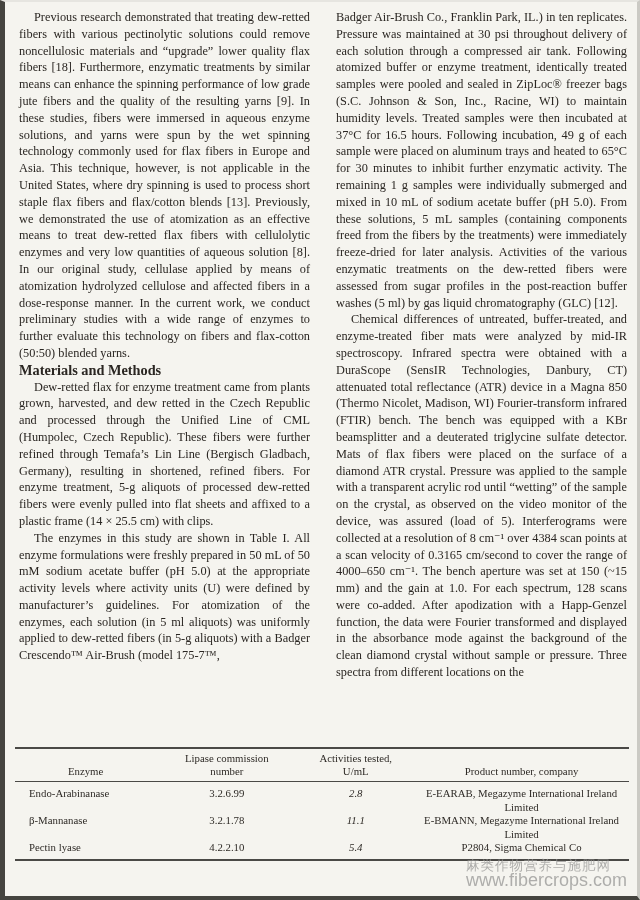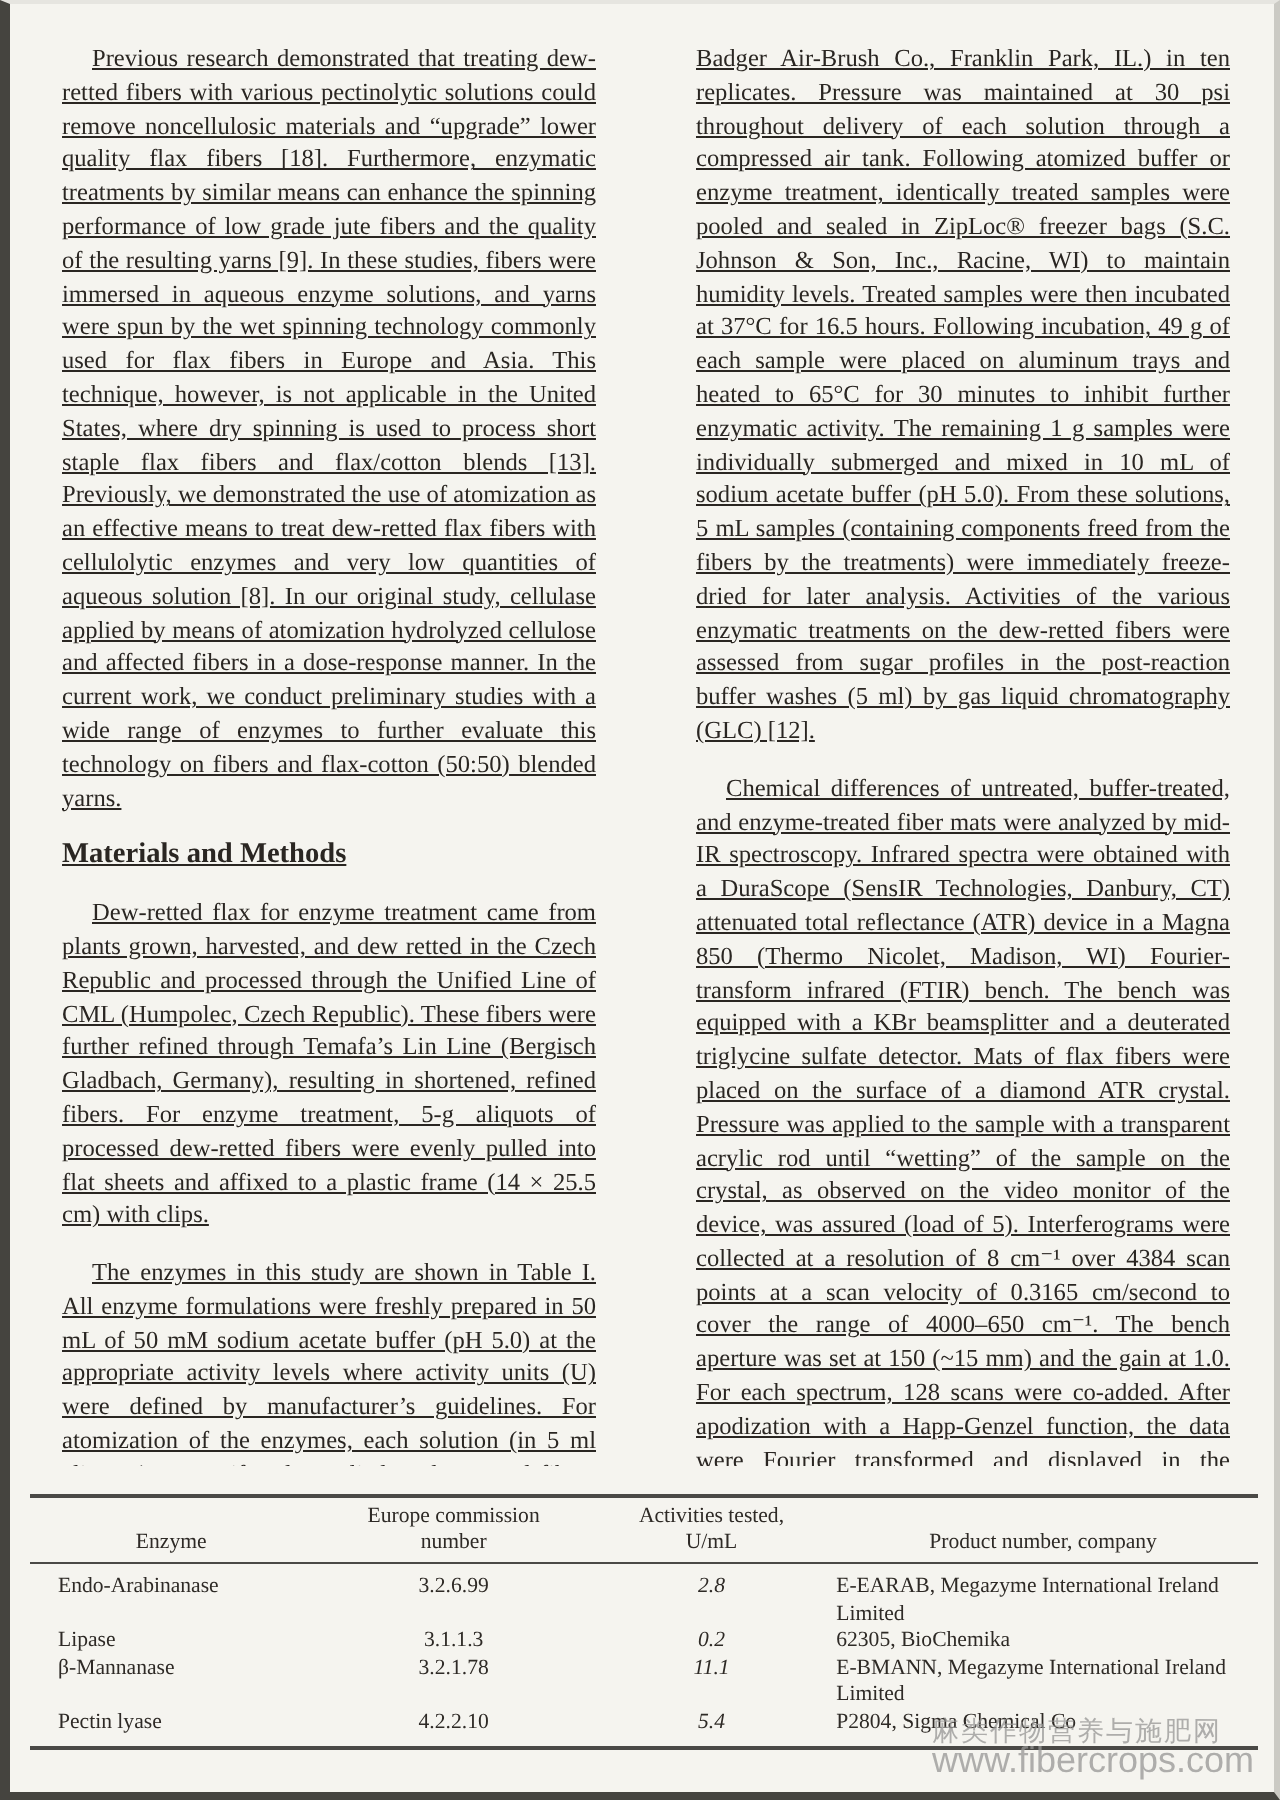--- a/index.html
+++ b/index.html
@@ -33,23 +33,22 @@
     overflow: hidden;
   }
   .col {
     flex: 1 1 0;
     font-size: 12.3px;
     line-height: 16.8px;
     text-align: justify;
     hyphens: auto;
   }
   .col p {
-    margin: 12px;
+    margin: 0;
     text-indent: 15px;
-    text-decoration: underline;
   }
   .col p.no-indent {
     text-indent: 0;
   }
   .section-heading {
     text-align: left;
     font-weight: bold;
     font-size: 14.3px;
     margin: 27px 0 21px 0;
     text-indent: 0 !important;
@@ -94,21 +93,21 @@
   }
   table.enzyme-table tr:first-child td {
     padding-top: 5px;
   }
   table.enzyme-table tr:last-child td {
     padding-bottom: 4px;
   }
   td.col-enzyme { text-align: left; padding-left: 14px !important; }
   td.col-ec_number { text-align: center; }
   td.col-activity { text-align: center; font-style: italic; }
-  td.col-product { text-align: left; margin-left: 20px; }
+  td.col-product { text-align: center; margin-left: 20px; }
   .watermark {
     position: absolute;
     right: 10px;
     bottom: 8px;
     text-align: left;
     color: rgba(150, 150, 148, 0.75);
     pointer-events: none;
   }
   .watermark .wm-cn {
     font-size: 13.5px;
@@ -141,39 +140,33 @@
     </div>
 
   </div>
 
   <div class="table-section">
 
     <table class="enzyme-table">
       <thead>
         <tr>
           <th class="col-enzyme">Enzyme</th>
-          <th class="col-ec_number">Europe commission
+          <th class="col-ec_number">Lipase commission
 number</th>
           <th class="col-activity">Activities tested,
 U/mL</th>
           <th class="col-product">Product number, company</th>
         </tr>
       </thead>
       <tbody>
           <tr>
             <td class="col-enzyme">Endo-Arabinanase</td>
             <td class="col-ec_number">3.2.6.99</td>
             <td class="col-activity">2.8</td>
             <td class="col-product">E-EARAB, Megazyme International Ireland Limited</td>
-          </tr>
-          <tr>
-            <td class="col-enzyme">Lipase</td>
-            <td class="col-ec_number">3.1.1.3</td>
-            <td class="col-activity">0.2</td>
-            <td class="col-product">62305, BioChemika</td>
           </tr>
           <tr>
             <td class="col-enzyme">β-Mannanase</td>
             <td class="col-ec_number">3.2.1.78</td>
             <td class="col-activity">11.1</td>
             <td class="col-product">E-BMANN, Megazyme International Ireland Limited</td>
           </tr>
           <tr>
             <td class="col-enzyme">Pectin lyase</td>
             <td class="col-ec_number">4.2.2.10</td>

